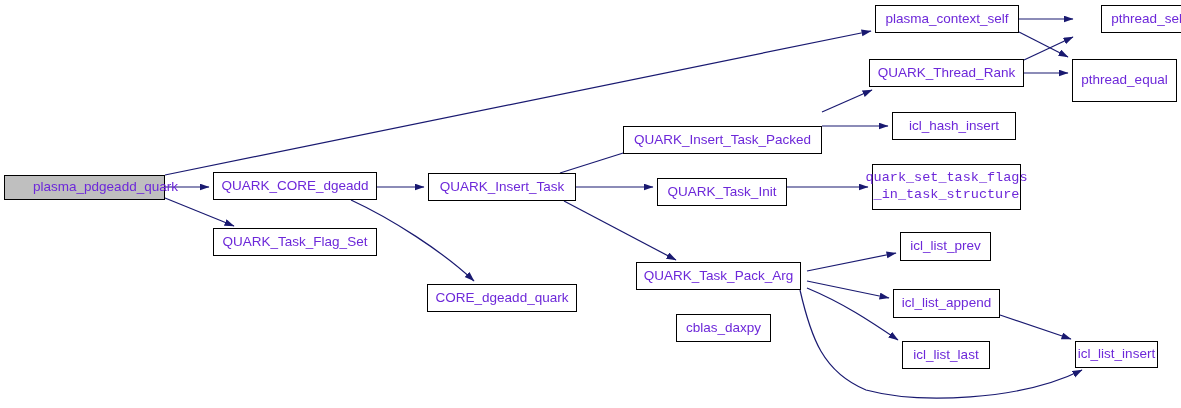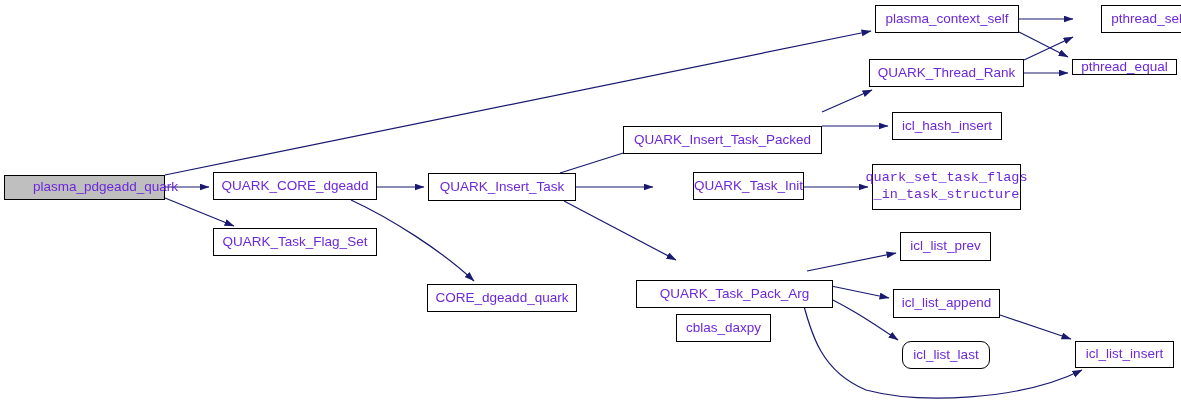--- a/index.html
+++ b/index.html
@@ -69,29 +69,29 @@
         <path d="M1019,19 L1073,19" stroke="#191970" stroke-width="1.2" marker-end="url(#arrowhead)"></path>
         <path d="M1019,32 L1068,57" stroke="#191970" stroke-width="1.2" marker-end="url(#arrowhead)"></path>
       </g>
   </svg>
   <div id="node-layer">
       <div class="node root" style="left: 4px; top: 175px; width: 161px; height: 25px; padding-left: 44px;">plasma_pdgeadd_quark</div>
       <div class="node" style="left: 213px; top: 172px; width: 164px; height: 28px;">QUARK_CORE_dgeadd</div>
       <div class="node" style="left: 213px; top: 228px; width: 164px; height: 28px;">QUARK_Task_Flag_Set</div>
       <div class="node" style="left: 428px; top: 173px; width: 148px; height: 28px;">QUARK_Insert_Task</div>
       <div class="node" style="left: 623px; top: 126px; width: 199px; height: 28px;">QUARK_Insert_Task_Packed</div>
-      <div class="node" style="left: 657px; top: 172px; width: 111px; height: 28px; margin-left: 36px;">QUARK_Task_Init</div>
-      <div class="node" style="left: 636px; top: 280px; width: 197px; height: 28px;">QUARK_Task_Pack_Arg</div>
+      <div class="node" style="left: 657px; top: 178px; width: 130px; height: 28px;">QUARK_Task_Init</div>
+      <div class="node" style="left: 636px; top: 262px; width: 165px; height: 28px;">QUARK_Task_Pack_Arg</div>
       <div class="node" style="left: 427px; top: 284px; width: 150px; height: 28px;">CORE_dgeadd_quark</div>
       <div class="node" style="left: 676px; top: 314px; width: 95px; height: 28px; text-align: right;">cblas_daxpy</div>
       <div class="node" style="left: 875px; top: 5px; width: 144px; height: 28px;">plasma_context_self</div>
       <div class="node" style="left: 1077px; top: 5px; width: 95px; height: 28px; margin-left: 24px;">pthread_self</div>
       <div class="node" style="left: 869px; top: 59px; width: 155px; height: 28px;">QUARK_Thread_Rank</div>
-      <div class="node" style="left: 1072px; top: 59px; width: 105px; height: 16px;">pthread_equal</div>
-      <div class="node" style="left: 892px; top: 112px; width: 110px; height: 28px; text-align: center;">icl_hash_insert</div>
+      <div class="node" style="left: 1072px; top: 59px; width: 105px; height: 43px;">pthread_equal</div>
+      <div class="node" style="left: 892px; top: 112px; width: 124px; height: 28px; text-align: center;">icl_hash_insert</div>
       <div class="node" style="left: 872px; top: 164px; width: 149px; height: 46px; font-family: Liberation Mono, monospace;">quark_set_task_flags
 _in_task_structure</div>
       <div class="node" style="left: 900px; top: 232px; width: 91px; height: 29px;">icl_list_prev</div>
       <div class="node" style="left: 893px; top: 289px; width: 107px; height: 29px;">icl_list_append</div>
-      <div class="node" style="left: 902px; top: 341px; width: 88px; height: 28px; border-radius: 9px;">icl_list_last</div>
-      <div class="node" style="left: 1075px; top: 341px; width: 99px; height: 27px;">icl_list_insert</div>
+      <div class="node" style="left: 902px; top: 341px; width: 88px; height: 28px;">icl_list_last</div>
+      <div class="node" style="left: 1075px; top: 341px; width: 83px; height: 27px;">icl_list_insert</div>
     </div>
 </div>
 
 </body></html>

